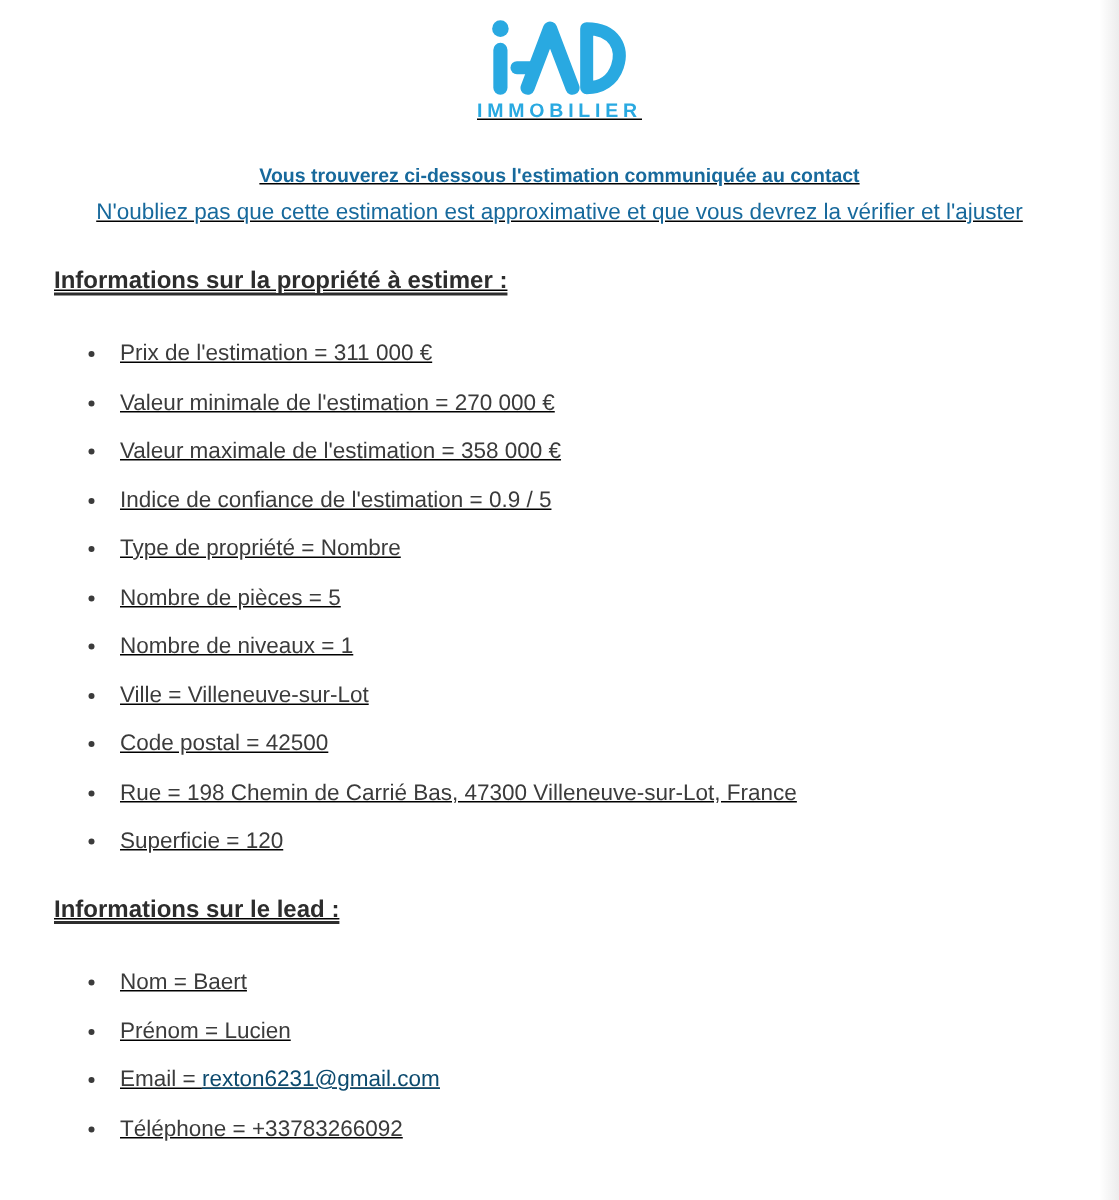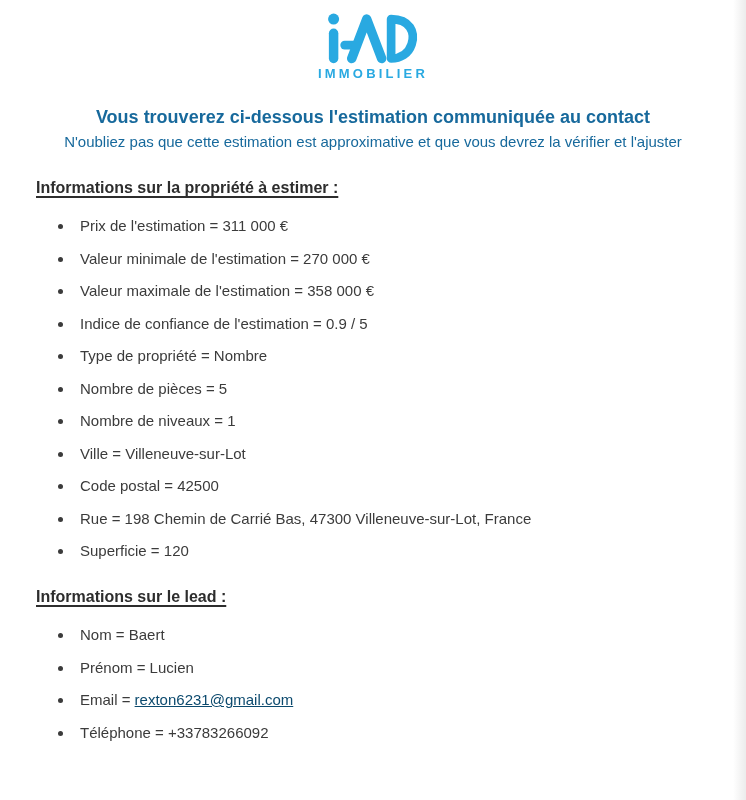--- a/index.html
+++ b/index.html
@@ -9,20 +9,21 @@
     background: #ffffff;
     font-family: "Liberation Sans", sans-serif;
     position: relative;
     overflow: hidden;
   }
   .page {
     width: 746px;
     height: 800px;
     padding-top: 10px;
     position: relative;
+    text-decoration: underline;
   }
   .edge-strip {
     position: absolute;
     top: 0; right: 0;
     width: 13px; height: 800px;
     background: linear-gradient(to right, #ffffff 0%, #ececec 100%);
     pointer-events: none;
   }
 
   
@@ -44,21 +45,21 @@
     color: #29A9E1;
   }
 
   
   .header {
     margin-top: 24px;
     text-align: center;
     color: #17699C;
   }
   .header h1 {
-    font-size: 18px;
+    font-size: 13px;
     font-weight: bold;
     line-height: 24px;
   }
   .header .sub {
     margin-top: 2px;
     font-size: 15px;
     line-height: 21px;
   }
 
   
@@ -66,21 +67,21 @@
   .section-heading {
     margin-top: 27px;
     font-size: 16px;
     font-weight: bold;
     color: #2d2d2d;
     text-decoration: underline;
     text-decoration-thickness: 2px;
     text-underline-offset: 3px;
   }
   ul.info-list {
-    margin-top: 19px;
+    margin-top: 29px;
     padding-left: 38px;
     list-style: disc outside;
     color: #3b3b3b;
   }
   ul.info-list li {
     font-size: 15px;
     line-height: 20px;
     margin-bottom: 12.5px;
     padding-left: 6px;
   }

